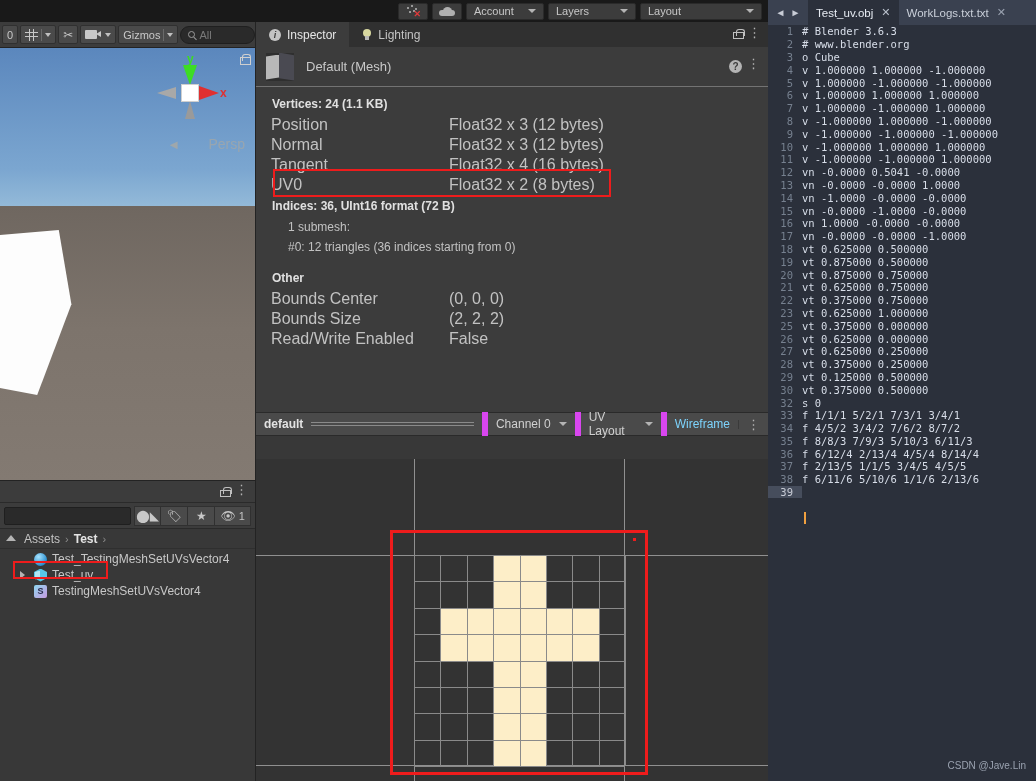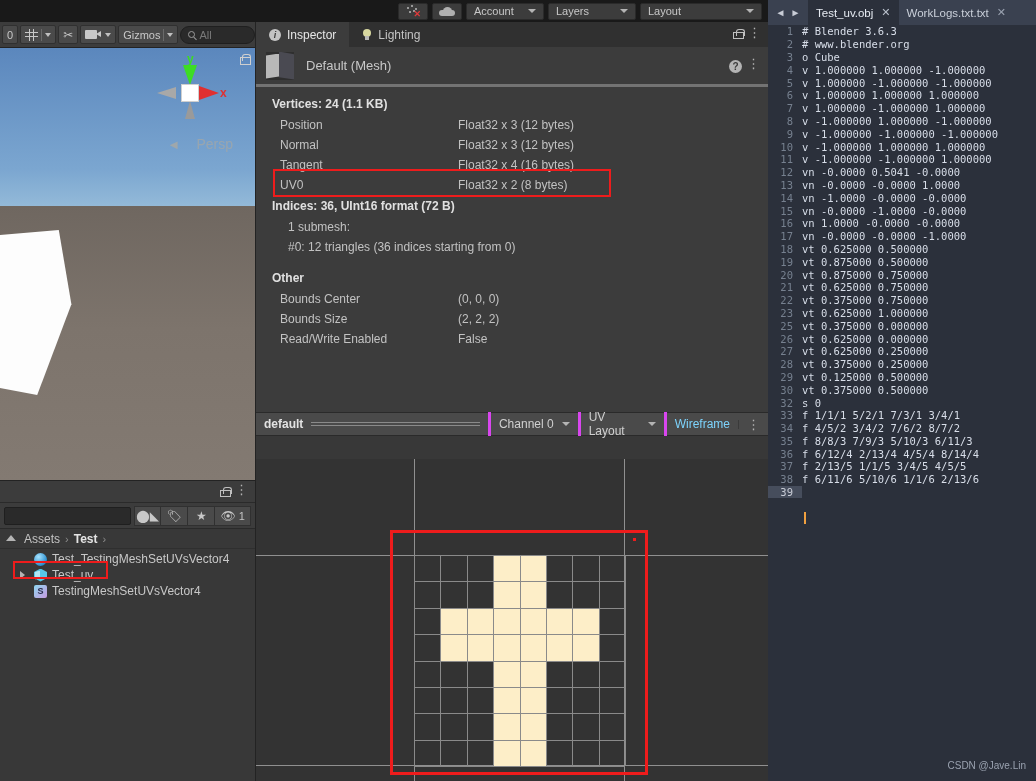--- a/index.html
+++ b/index.html
@@ -134,21 +134,21 @@
   .gz-x { left: 48px; top: 30px;
     border-top: 7px solid transparent; border-bottom: 7px solid transparent;
     border-left: 20px solid #e03030; }
   .gz-xn { left: 6px; top: 31px;
     border-top: 6px solid transparent; border-bottom: 6px solid transparent;
     border-right: 19px solid #a8a8a8; }
   .gz-lbl { position: absolute; font-size: 12px; font-weight: bold; }
   .gz-lbl-y { left: 36px; top: -4px; color: #3ddc23; }
   .gz-lbl-x { left: 69px; top: 30px; color: #e03030; }
   #persp-lbl {
-    position: absolute; right: 22px; top: 88px;
+    position: absolute; right: 10px; top: 88px;
     color: #9fa7ab; font-size: 14px; opacity: .85;
   }
   #persp-arrow {
     position: absolute; right: 75px; top: 89px; color: #9fa7ab; font-size: 13px;
   }
   #scene-lock {
     position: absolute; right: 6px; top: 6px; width: 9px; height: 11px;
   }
   #scene-lock::before {
     content: ""; position: absolute; left: 0; bottom: 0; width: 9px; height: 6px;
@@ -279,21 +279,21 @@
     border: 1.2px solid #c0c0c0;
   }
   #insp-lock::after {
     content: ""; position: absolute; left: 3px; top: 0; width: 7px; height: 6px;
     border: 1.2px solid #c0c0c0; border-bottom: 0; border-radius: 3px 3px 0 0;
   }
   #insp-kebab { position: absolute; right: 7px; top: 6px; }
 
   #insp-assethead {
     height: 40px; background: #3c3c3c; display: flex; align-items: center;
-    gap: 12px; padding: 0 10px; position: relative; border-bottom: 3px solid #737373;
+    gap: 12px; padding: 0 10px; position: relative; border-bottom: 1px solid #737373;
   }
   #mesh-thumb {
     width: 28px; height: 28px; position: relative; background: #2f2f2f;
   }
   #mesh-thumb .l { position: absolute; left: 0; top: 2px; width: 13px; height: 25px;
     background: #b8b8b8; clip-path: polygon(0% 8%, 100% 0%, 100% 92%, 0% 100%); }
   #mesh-thumb .r { position: absolute; left: 13px; top: 0; width: 15px; height: 28px;
     background: #4a4a52; clip-path: polygon(0% 0%, 100% 10%, 100% 100%, 0% 92%); }
   #asset-title { color: #c8c8c8; font-size: 13px; }
   .help-ico {
@@ -303,22 +303,22 @@
   }
   #assethead-kebab { position: absolute; right: 8px; top: 12px; }
 
   #insp-body { background: #3c3c3c; height: 325px; position: relative; padding: 10px 0 0 0; }
   .sec-title {
     color: #e0e0e0; font-size: 12px; font-weight: bold; padding-left: 16px;
     margin-bottom: 4px;
   }
   .sec-title.spaced { margin-top: 14px; }
   .kv-row {
-    display: flex; font-size: 12px; color: #c2c2c2; height: 20px;
-    align-items: center; padding-left: 24px;
+    display: flex; font-size: 16px; color: #c2c2c2; height: 20px;
+    align-items: center; padding-left: 15px;
   }
   .kv-k { width: 178px; }
   .kv-v { }
   .subline { color: #c2c2c2; font-size: 12px; padding-left: 32px; height: 20px;
     display: flex; align-items: center; }
 
   #hl-uv0 {
     position: absolute; left: 17px; top: 82px; width: 338px; height: 28px;
     border: 2px solid #ee1c1c; pointer-events: none;
   }
@@ -331,21 +331,21 @@
   }
   #preview-name {
     color: #e2e2e2; font-size: 12px; font-weight: bold; padding-left: 8px;
   }
   #preview-drag {
     flex: 1; height: 1px; margin: 0 8px;
     border-top: 1px solid #8a8a8a; border-bottom: 1px solid #8a8a8a; height: 4px;
   }
   .pv-btn {
     height: 24px; display: flex; align-items: center; gap: 6px; padding: 0 8px;
-    color: #d0d0d0; font-size: 12px; border-left: 3px solid #d946ef;
+    color: #d0d0d0; font-size: 12px; border-left: 6px solid #d946ef;
   }
   .pv-btn.disabled { color: #7dd3fc; }
   #preview-kebab { padding: 0 8px; border-left: 1px solid #3a3a3a; }
 
   
   #uv-canvas {
     position: absolute; left: 0; top: 437px; width: 513px; height: 322px;
     background: #333333; overflow: hidden;
   }
   .uv-axis { position: absolute; background: #909090; }

